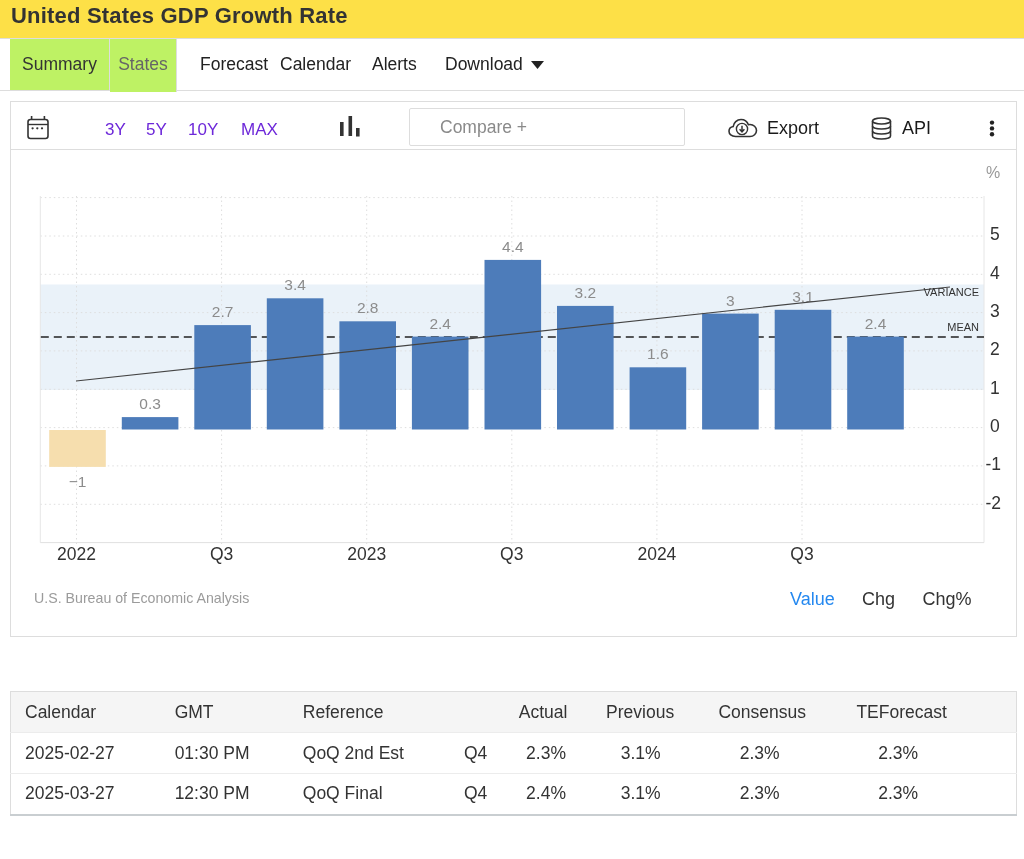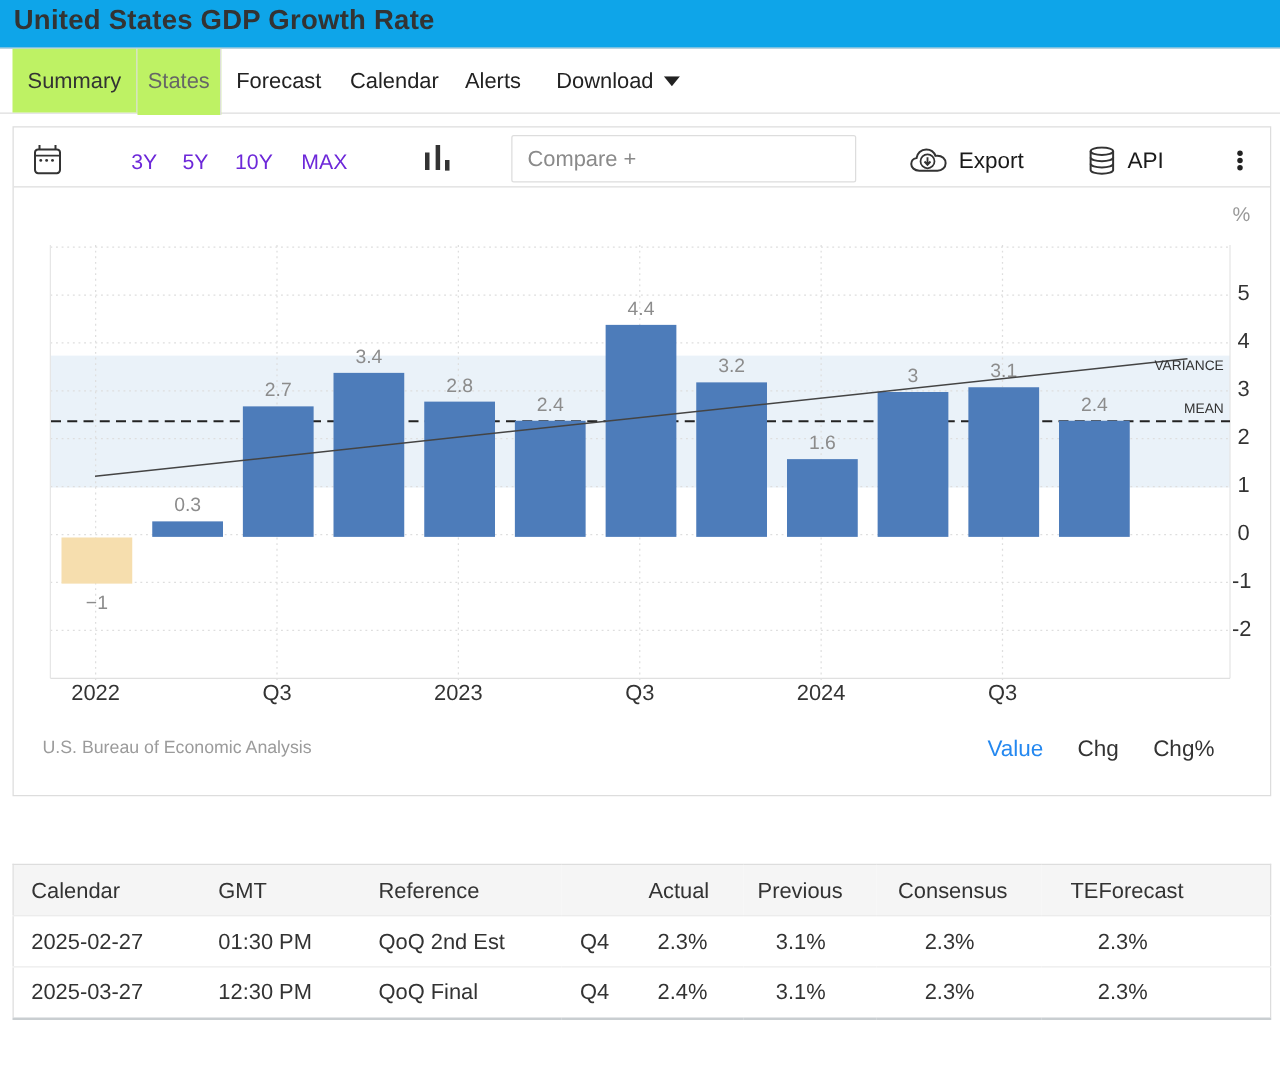--- a/index.html
+++ b/index.html
@@ -1,53 +1,53 @@
 <!DOCTYPE html>
 <html><head>
 <meta charset="utf-8">
 <style>
 * { margin:0; padding:0; box-sizing:border-box; }
 body { width:1024px; height:859px; position:relative; background:#fff;
   font-family:"Liberation Sans", sans-serif; overflow:hidden; }
 .titlebar { position:absolute; left:0; top:0; width:1024px; height:39px;
-  background:#0ea5e9; border-bottom:1px solid #ddd; }
+  background:#fde047; border-bottom:1px solid #ddd; }
 .titlebar h1 { position:absolute; left:11px; top:3px; font-size:22px; font-weight:bold; color:#333; letter-spacing:0.2px; }
 .tabline { position:absolute; left:0; top:89.5px; width:1024px; height:1px; background:#ddd; }
 .tab { position:absolute; top:39px; height:51px; line-height:51px; text-align:center;
   font-size:17.5px; color:#333; background:#bef264; }
 .tab.sum { left:10px; width:100px; border-right:1px solid #ddd; }
 .tab.stats { left:110px; width:67px; border-right:1px solid #ddd; color:#666; height:52.5px; z-index:2; }
 .tlink { position:absolute; top:39px; height:51px; line-height:51px; font-size:17.5px; color:#222; }
 .panel { position:absolute; left:10px; top:101px; width:1007px; height:536px;
   border:1px solid #ddd; background:#fff; }
 .toolbar { position:absolute; left:0; top:0; width:1005px; height:48px; border-bottom:1px solid #ddd; }
 .titem { position:absolute; font-size:17px; color:#6d28d9; top:18.5px; line-height:17px; }
 .cmp { position:absolute; left:398px; top:6px; width:276px; height:38px; border:1px solid #ddd;
-  border-radius:2px; font-size:17.5px; color:#8a8a8a; line-height:36px; padding-left:12px; }
+  border-radius:2px; font-size:17.5px; color:#8a8a8a; line-height:36px; padding-left:30px; }
 .tool17 { position:absolute; font-size:18px; color:#1a1a1a; top:17px; line-height:18px; }
 .attr { position:absolute; left:23px; top:488px; font-size:14.2px; color:#9b9b9b; }
 .links { position:absolute; top:487px; left:0; width:1005px; font-size:18px; color:#333; }
 .links span { position:absolute; }
 table { position:absolute; left:10px; top:691px; width:1007px; border-collapse:collapse;
   font-size:17.5px; color:#333; background:#fff; border:1px solid #ddd; border-bottom:2px solid #c9ced1; }
 th { font-weight:normal; text-align:left; background:#f5f5f5; }
 th, td { height:41px; padding:0; }
 tr { border-top:1px solid #ececec; }
 thead tr { border-top:none; }
 .r { text-align:center; }
 </style>
 </head>
 <body>
 <div class="titlebar">
     <h1>United States GDP Growth Rate</h1>
   </div>
 <div class="tabline"></div>
 <div class="tab sum">Summary</div>
 <div class="tab stats">States</div>
-<span class="tlink" style="left:189px">Forecast</span>
+<span class="tlink" style="left:200px">Forecast</span>
 <span class="tlink" style="left:280px">Calendar</span>
 <span class="tlink" style="left:372px">Alerts</span>
 <span class="tlink" style="left:445px">Download<svg style="position:relative; top:-1.5px; margin-left:8px" width="13" height="8" viewBox="0 0 13 8">
       <path d="M0 0 L13 0 L6.5 8 Z" fill="#222"></path>
     </svg></span>
 <div class="panel">
   <div class="toolbar">
     <svg style="position:absolute;left:16px;top:13px" width="22" height="25" viewBox="0 0 22 25">
       <rect x="1" y="4.5" width="20" height="19" rx="2.5" fill="none" stroke="#333" stroke-width="1.6"></rect>
       <line x1="1" y1="9.5" x2="21" y2="9.5" stroke="#333" stroke-width="1.4"></line>

